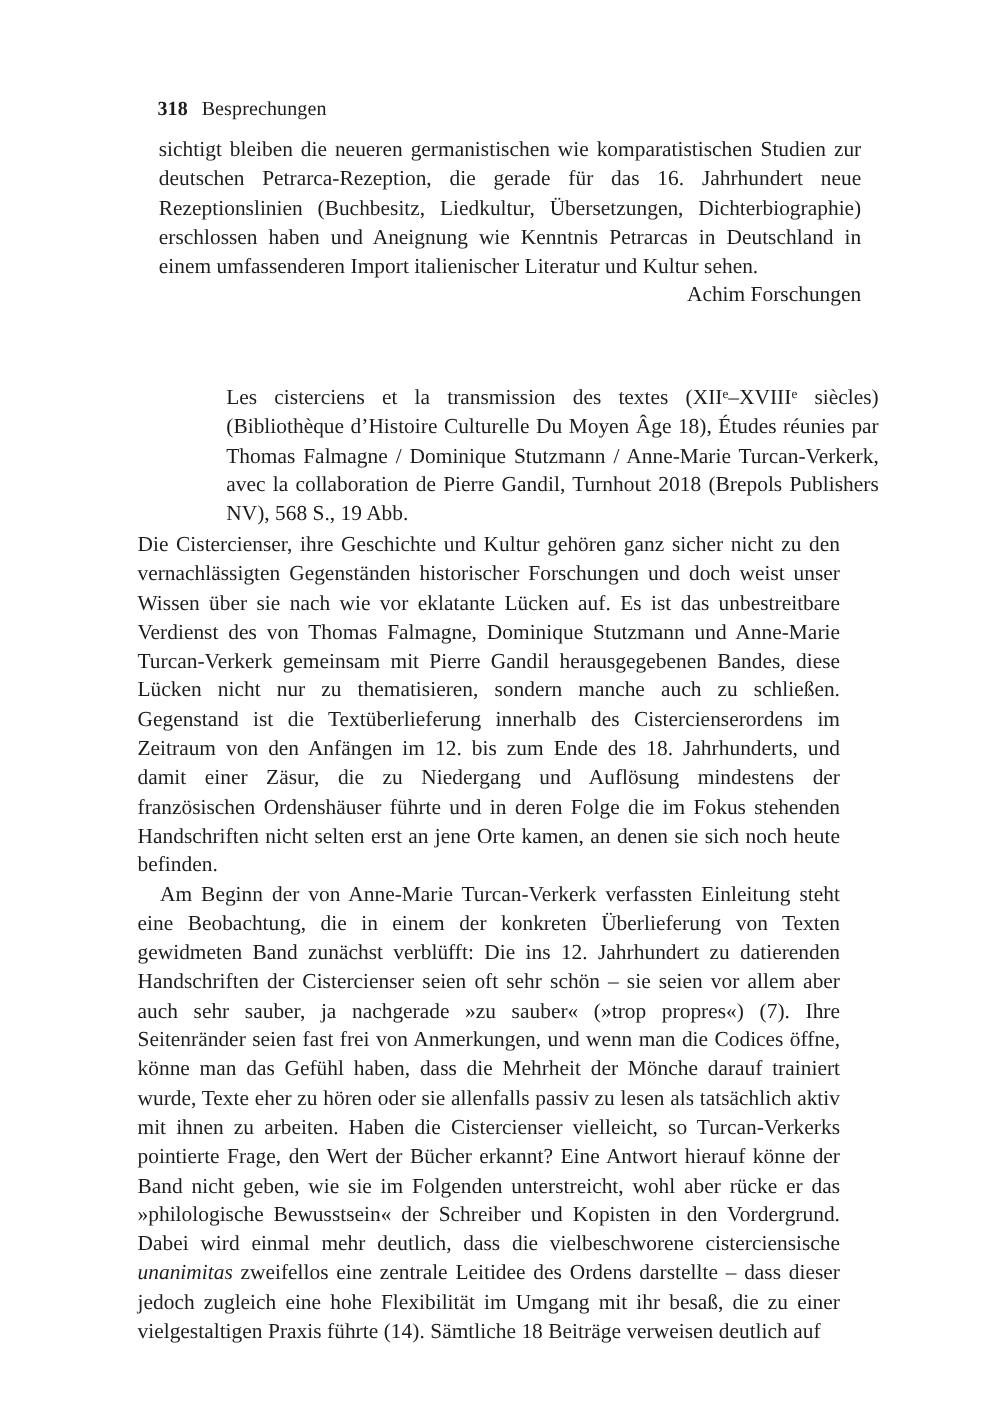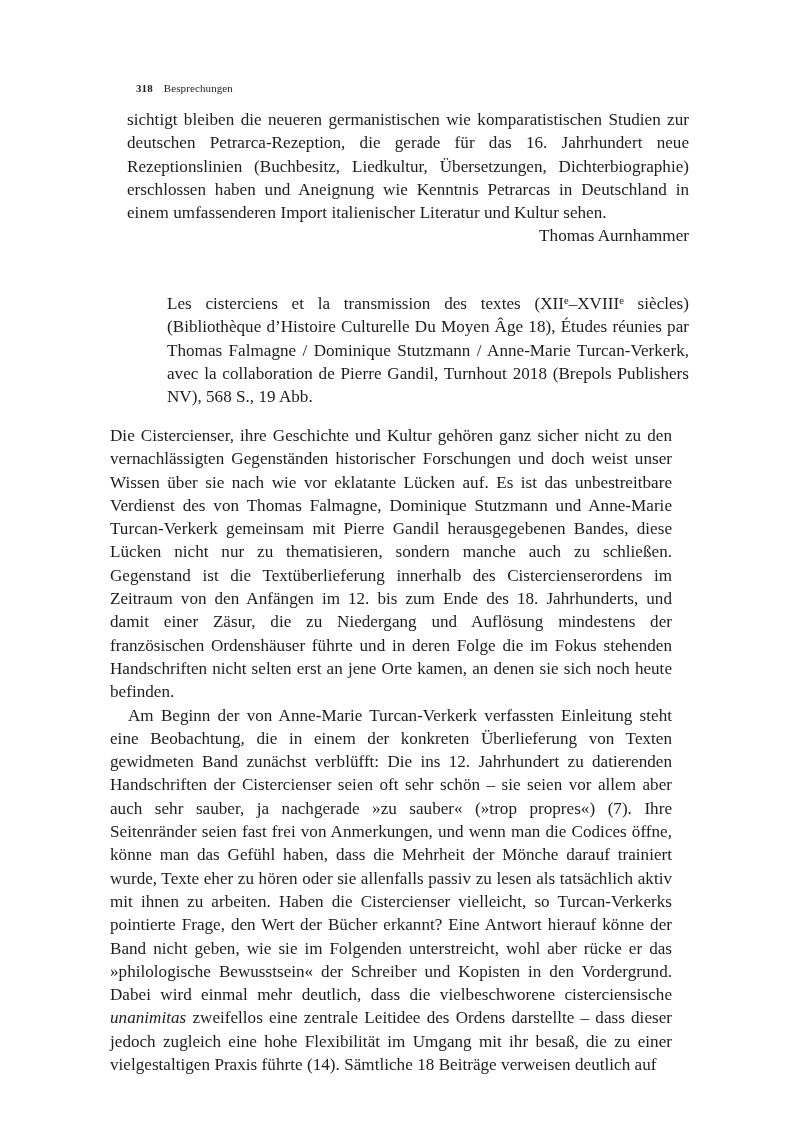--- a/index.html
+++ b/index.html
@@ -15,24 +15,24 @@
     margin: 0 auto;
     overflow: hidden;
     font-family: "Liberation Serif", "DejaVu Serif", serif;
     color: #1c1c1c;
     -webkit-font-smoothing: antialiased;
   }
 
   
   .running-head {
     position: absolute;
-    left: 136px;
+    left: 126px;
     top: 79px;
     width: 562px;
-    font-size: 11px;
+    font-size: 16px;
     line-height: 18px;
     letter-spacing: 0.1px;
     white-space: nowrap;
   }
   .running-head .folio {
     font-weight: bold;
     margin-right: 11px;
   }
   .running-head .section-title {
     font-weight: normal;
@@ -67,21 +67,21 @@
   .signature {
     margin: 0;
     font-size: 17.1px;
     line-height: 23.3px;
     text-align: right;
     letter-spacing: 0.02px;
   }
 
   
   .citation {
-    margin: 0;
+    margin: 14px;
     position: absolute;
     left: 167px;
     top: 292px;
     width: 522px;
     font-size: 17.1px;
     line-height: 23.3px;
     text-align: justify;
     text-align-last: left;
     letter-spacing: 0.02px;
   }
@@ -106,21 +106,21 @@
 <body>
 
 <div class="page">
 
   <div class="running-head">
     <span class="folio">318</span><span class="section-title">Besprechungen</span>
   </div>
 
   <div class="textblock">
     <p class="para no-justify-last">sichtigt bleiben die neueren germanistischen wie komparatistischen Studien zur deutschen Petrarca-Rezeption, die gerade für das 16. Jahrhundert neue Rezeptionslinien (Buchbesitz, Liedkultur, Übersetzungen, Dichterbiographie) erschlossen haben und Aneignung wie Kenntnis Petrarcas in Deutschland in einem umfassenderen Import italienischer Literatur und Kultur sehen.</p>
-    <p class="signature">Thomas Aurnhammer</p>
+    <p class="signature">Achim Forschungen</p>
   </div>
 
   <p class="citation">
     <span>Les cisterciens et la transmission des textes (XII</span><sup>e</sup><span>–XVIII</span><sup>e</sup><span> siècles) (Bibliothèque d’Histoire Culturelle Du Moyen Âge 18), Études réunies par Thomas Falmagne / Dominique Stutzmann / Anne-Marie Turcan-Verkerk, avec la collaboration de Pierre Gandil, Turnhout 2018 (Brepols Publishers NV), 568 S., 19 Abb.</span>
   </p>
 
   <div class="body-lower">
     <p class="para no-justify-last">Die Cistercienser, ihre Geschichte und Kultur gehören ganz sicher nicht zu den vernachlässigten Gegenständen historischer Forschungen und doch weist unser Wissen über sie nach wie vor eklatante Lücken auf. Es ist das unbestreitbare Verdienst des von Thomas Falmagne, Dominique Stutzmann und Anne-Marie Turcan-Verkerk gemeinsam mit Pierre Gandil herausgegebenen Bandes, diese Lücken nicht nur zu thematisieren, sondern manche auch zu schließen. Gegenstand ist die Textüberlieferung innerhalb des Cistercienserordens im Zeitraum von den Anfängen im 12. bis zum Ende des 18. Jahrhunderts, und damit einer Zäsur, die zu Niedergang und Auflösung mindestens der französischen Ordenshäuser führte und in deren Folge die im Fokus stehenden Handschriften nicht selten erst an jene Orte kamen, an denen sie sich noch heute befinden.</p>
     <p class="para indent"><span>Am Beginn der von Anne-Marie Turcan-Verkerk verfassten Einleitung steht eine Beobachtung, die in einem der konkreten Überlieferung von Texten gewidmeten Band zunächst verblüfft: Die ins 12. Jahrhundert zu datierenden Handschriften der Cistercienser seien oft sehr schön – sie seien vor allem aber auch sehr sauber, ja nachgerade »zu sauber« (»trop propres«) (7). Ihre Seitenränder seien fast frei von Anmerkungen, und wenn man die Codices öffne, könne man das Gefühl haben, dass die Mehrheit der Mönche darauf trainiert wurde, Texte eher zu hören oder sie allenfalls passiv zu lesen als tatsächlich aktiv mit ihnen zu arbeiten. Haben die Cistercienser vielleicht, so Turcan-Verkerks pointierte Frage, den Wert der Bücher erkannt? Eine Antwort hierauf könne der Band nicht geben, wie sie im Folgenden unterstreicht, wohl aber rücke er das »philologische Bewusstsein« der Schreiber und Kopisten in den Vordergrund. Dabei wird einmal mehr deutlich, dass die vielbeschworene cisterciensische </span><em class="italic">unanimitas</em><span> zweifellos eine zentrale Leitidee des Ordens darstellte – dass dieser jedoch zugleich eine hohe Flexibilität im Umgang mit ihr besaß, die zu einer vielgestaltigen Praxis führte (14). Sämtliche 18 Beiträge verweisen deutlich auf</span></p>
   </div>

